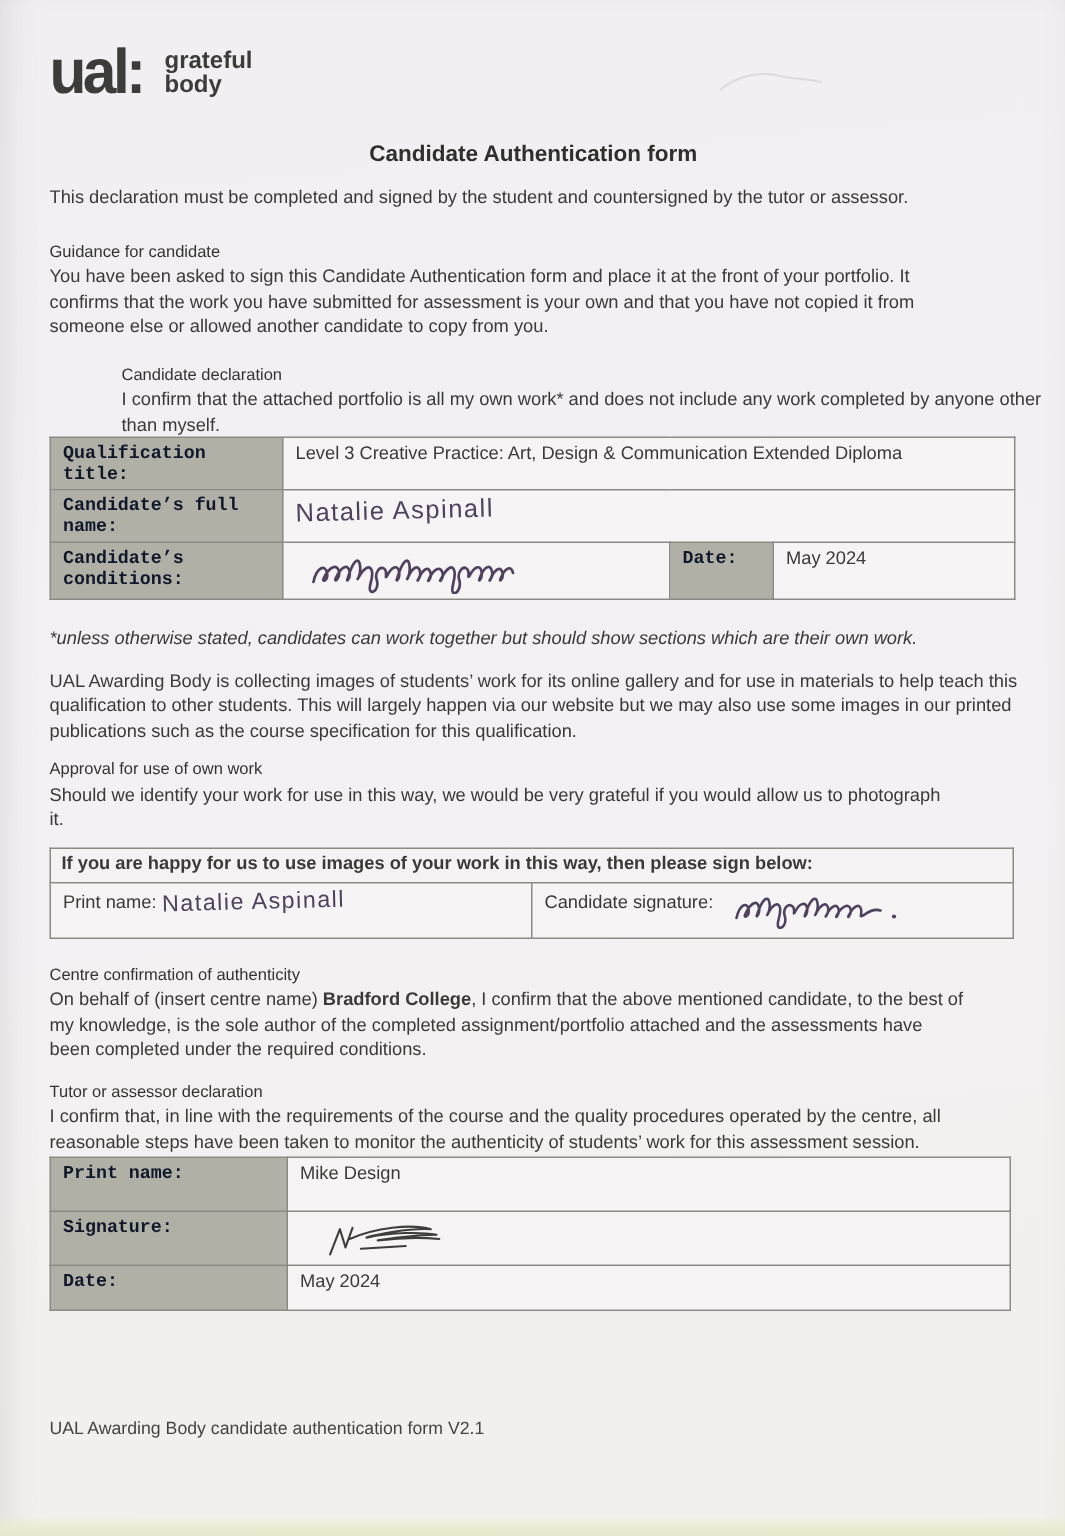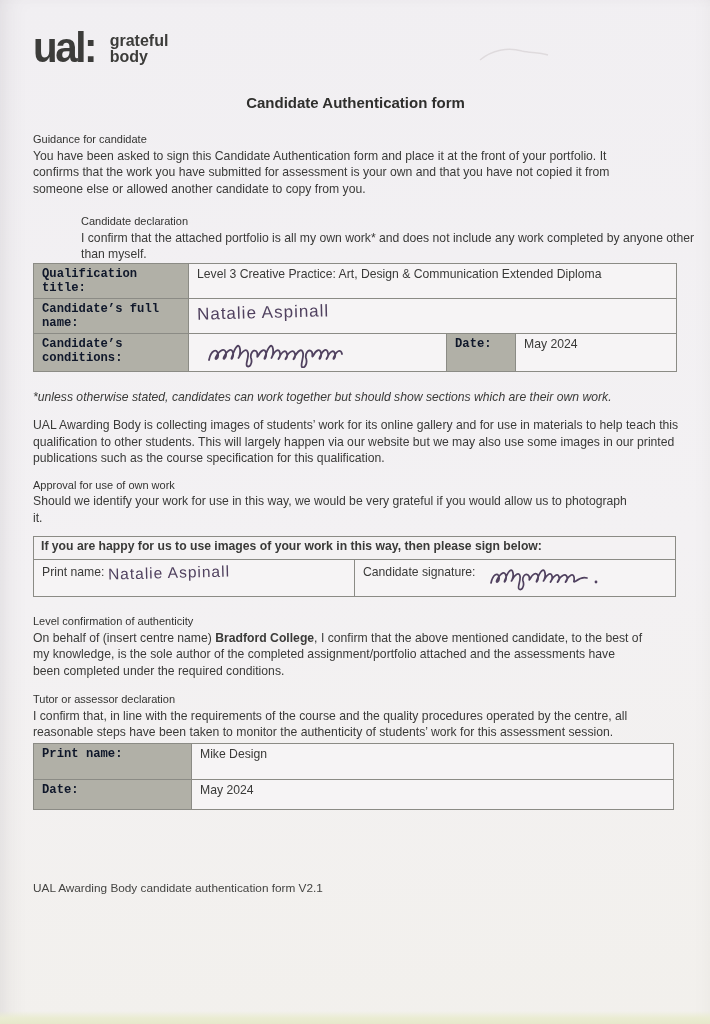--- a/index.html
+++ b/index.html
@@ -67,20 +67,21 @@
     <div class="logo">
       <span class="ual-mark">ual:</span>
       <span class="logo-lines">
         <span>grateful</span><br>
         <span>body</span>
       </span>
     </div>
 
     <div class="title">Candidate Authentication form</div>
 
+    <p class="intro">This declaration must be completed and signed by the student and countersigned by the tutor or assessor.</p>
 
     <div class="sec-guidance">
       <h2>Guidance for candidate</h2>
       <p class="w592">You have been asked to sign this Candidate Authentication form and place it at the front of your portfolio. It confirms that the work you have submitted for assessment is your own and that you have not copied it from someone else or allowed another candidate to copy from you.</p>
     </div>
 
     <div class="sec-decl">
       <h2>Candidate declaration</h2>
       <p class="w620">I confirm that the attached portfolio is all my own work* and does not include any work completed by anyone other than myself.</p>
     </div>
@@ -138,39 +139,47 @@
           <svg style="display:inline-block;vertical-align:top;margin-left:4px" width="128" height="28" viewBox="0 0 118 28">
             <path d="M3 20 C5 11 10 9 11 14 C12 19 7 21 9 17 C13 9 17 8 18 13 C19 18 15 21 17 17 C20 8 24 4 25 10 C26 16 22 20 24 17 C27 11 31 9 32 13 C33 18 29 24 31 26 C33 28 37 24 35 18 C34 14 37 10 40 12 C43 14 40 19 42 16 C45 10 49 9 50 13 C51 18 47 21 49 17 C52 8 56 4 57 10 C58 16 54 20 56 17 C59 11 63 9 64 13 C65 17 61 21 63 18 C66 12 70 10 71 14 C72 18 68 21 70 18 C73 12 78 10 79 14 C80 18 76 21 78 18 C81 12 85 10 86 14 C87 18 84 20 88 18 C92 15 96 14 99 15" fill="none" stroke="#50415f" stroke-width="1.7" stroke-linecap="round"></path>
             <circle cx="108" cy="19" r="1.4" fill="#50415f"></circle>
           </svg>
         </td>
       </tr>
     </tbody>
       </table>
 
     <div class="sec-centre">
-      <h2>Level confirmation of authenticity</h2>
+      <h2>Centre confirmation of authenticity</h2>
       <p class="w612"><span>On behalf of </span><span class="it">(insert centre name)</span><span class="bd"> Bradford College</span><span>, I confirm that the above mentioned candidate, to the best of my knowledge, is the sole author of the completed assignment/portfolio attached and the assessments have been completed under the required conditions.</span></p>
     </div>
 
     <div class="sec-tutor">
       <h2>Tutor or assessor declaration</h2>
       <p class="w620">I confirm that, in line with the requirements of the course and the quality procedures operated by the centre, all reasonable steps have been taken to monitor the authenticity of students’ work for this assessment session.</p>
     </div>
 
     <table class="t3">
       <colgroup>
           <col style="width:158px">
           <col style="width:482px">
         </colgroup>
       <tbody>
           <tr class="r1">
         <th class="c-label">Print name:</th>
         <td>Mike Design</td>
       </tr>
+      <tr class="r2">
+        <th class="c-label">Signature:</th>
+        <td>
+          <svg class="sig-svg" width="118" height="28" viewBox="0 0 100 30">
+            <path d="M4 26 L11 8 L15 21 L20 7 M18 15 C36 7 62 4 76 8 C60 7 36 12 30 14 C48 10 70 10 80 12 C66 12 44 15 38 16 C54 14 72 14 82 15 M26 22 L58 20" fill="none" stroke="#3e3e3c" stroke-width="1.5" stroke-linecap="round" stroke-linejoin="round"></path>
+          </svg>
+        </td>
+      </tr>
       <tr class="r3">
         <th class="c-label">Date:</th>
         <td>May 2024</td>
       </tr>
     </tbody>
       </table>
 
     <p class="footer">UAL Awarding Body candidate authentication form V2.1</p>
   </div>
 

